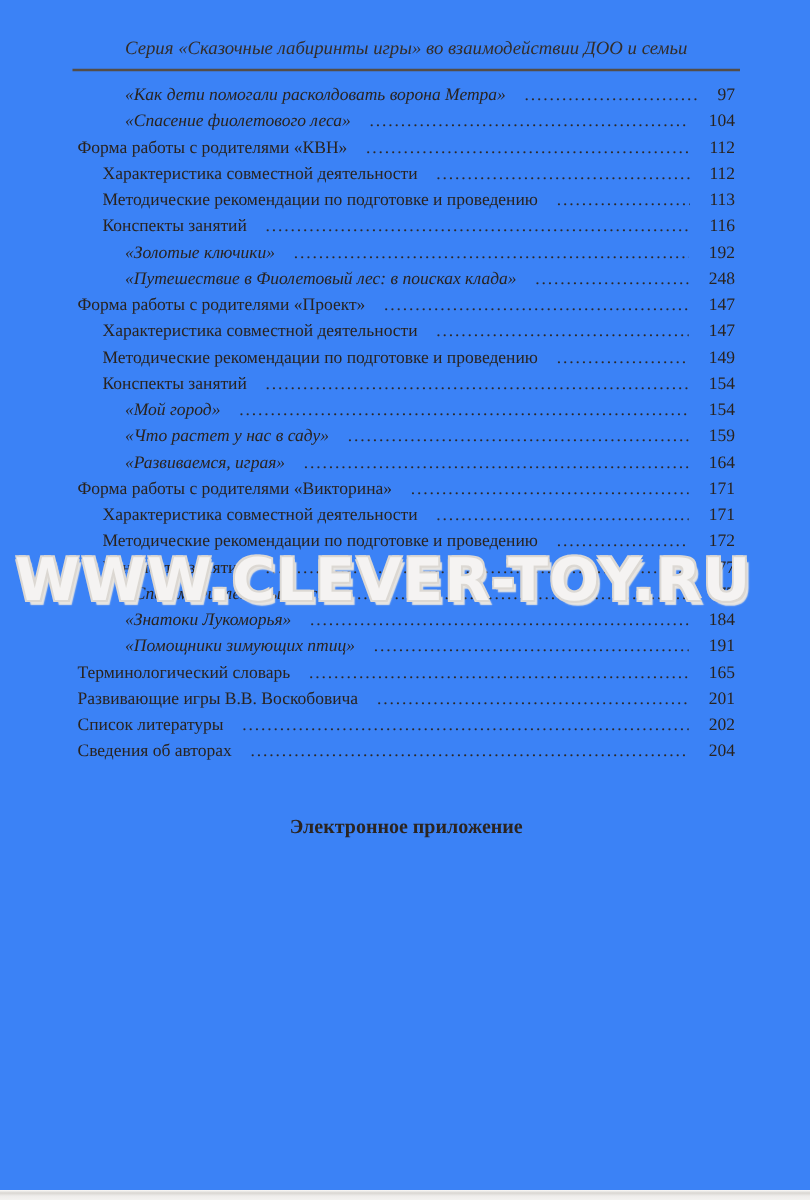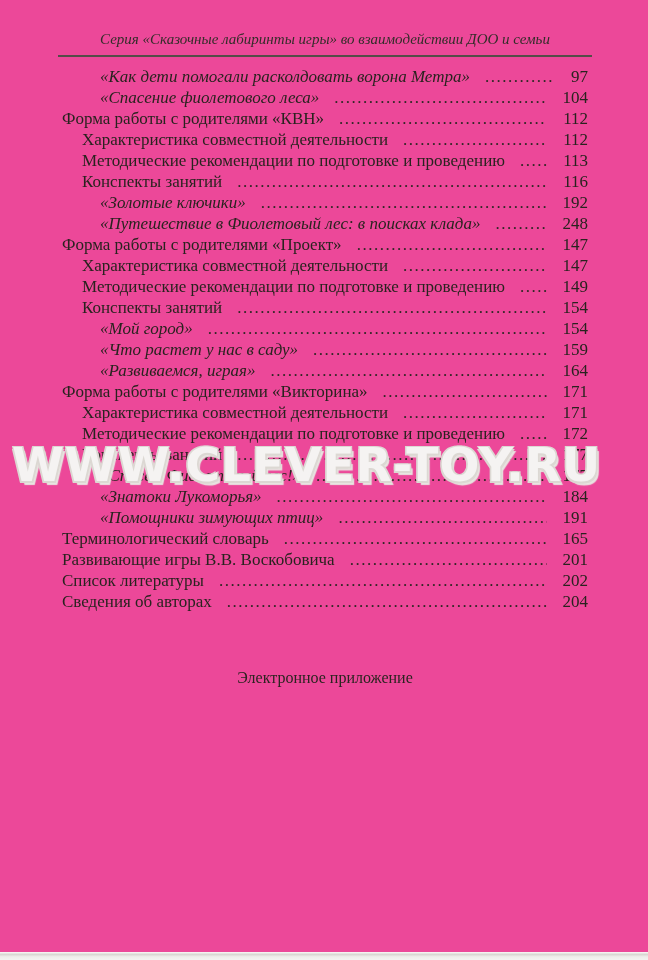--- a/index.html
+++ b/index.html
@@ -1,20 +1,20 @@
 <!DOCTYPE html>
 <html><head>
 <meta charset="utf-8">
 <style>
   html, body { margin: 0; padding: 0; }
   .page {
     position: relative;
     width: 648px;
     height: 960px;
-    background: #ec4899;
+    background: #3b82f6;
     font-family: "Liberation Serif", serif;
     color: #29231f;
     overflow: hidden;
   }
   .running-head {
     position: absolute;
     top: 31px; left: 58px; width: 534px;
     text-align: center;
     font-style: italic;
     font-size: 15px;
@@ -27,21 +27,21 @@
     border-top: 2px solid #544d48;
   }
   .toc {
     position: absolute;
     top: 66px; left: 62px; width: 526px;
   }
   .row {
     display: flex;
     align-items: center;
     height: 21px;
-    font-size: 17px;
+    font-size: 14px;
     line-height: 21px;
     gap: 14px;
   }
   .row.lv1 { padding-left: 20px; }
   .row.lv2 { padding-left: 38px; }
   .row.it .t { font-style: italic; }
   .row .t { white-space: nowrap; }
   .dots {
     flex: 1;
     overflow: hidden;
@@ -49,23 +49,23 @@
     margin: 0 2px 0 1px;
     color: #2e2824;
   }
   .dots::after {
     letter-spacing: 1.5px;
     content: "..........................................................................................................................................................................................................";
   }
   .num { white-space: nowrap; }
   .appendix {
     position: absolute;
-    top: 669px; left: 62px; width: 526px;
+    top: 653px; left: 62px; width: 526px;
     text-align: center;
-    font-weight: normal;
+    font-weight: bold;
     font-size: 16px;
     color: #2b2420;
   }
   .watermark {
     position: absolute;
     top: 437px; left: 12px;
     width: 636px;
     font-family: "DejaVu Sans", sans-serif;
     font-weight: bold;
     font-size: 47px;

